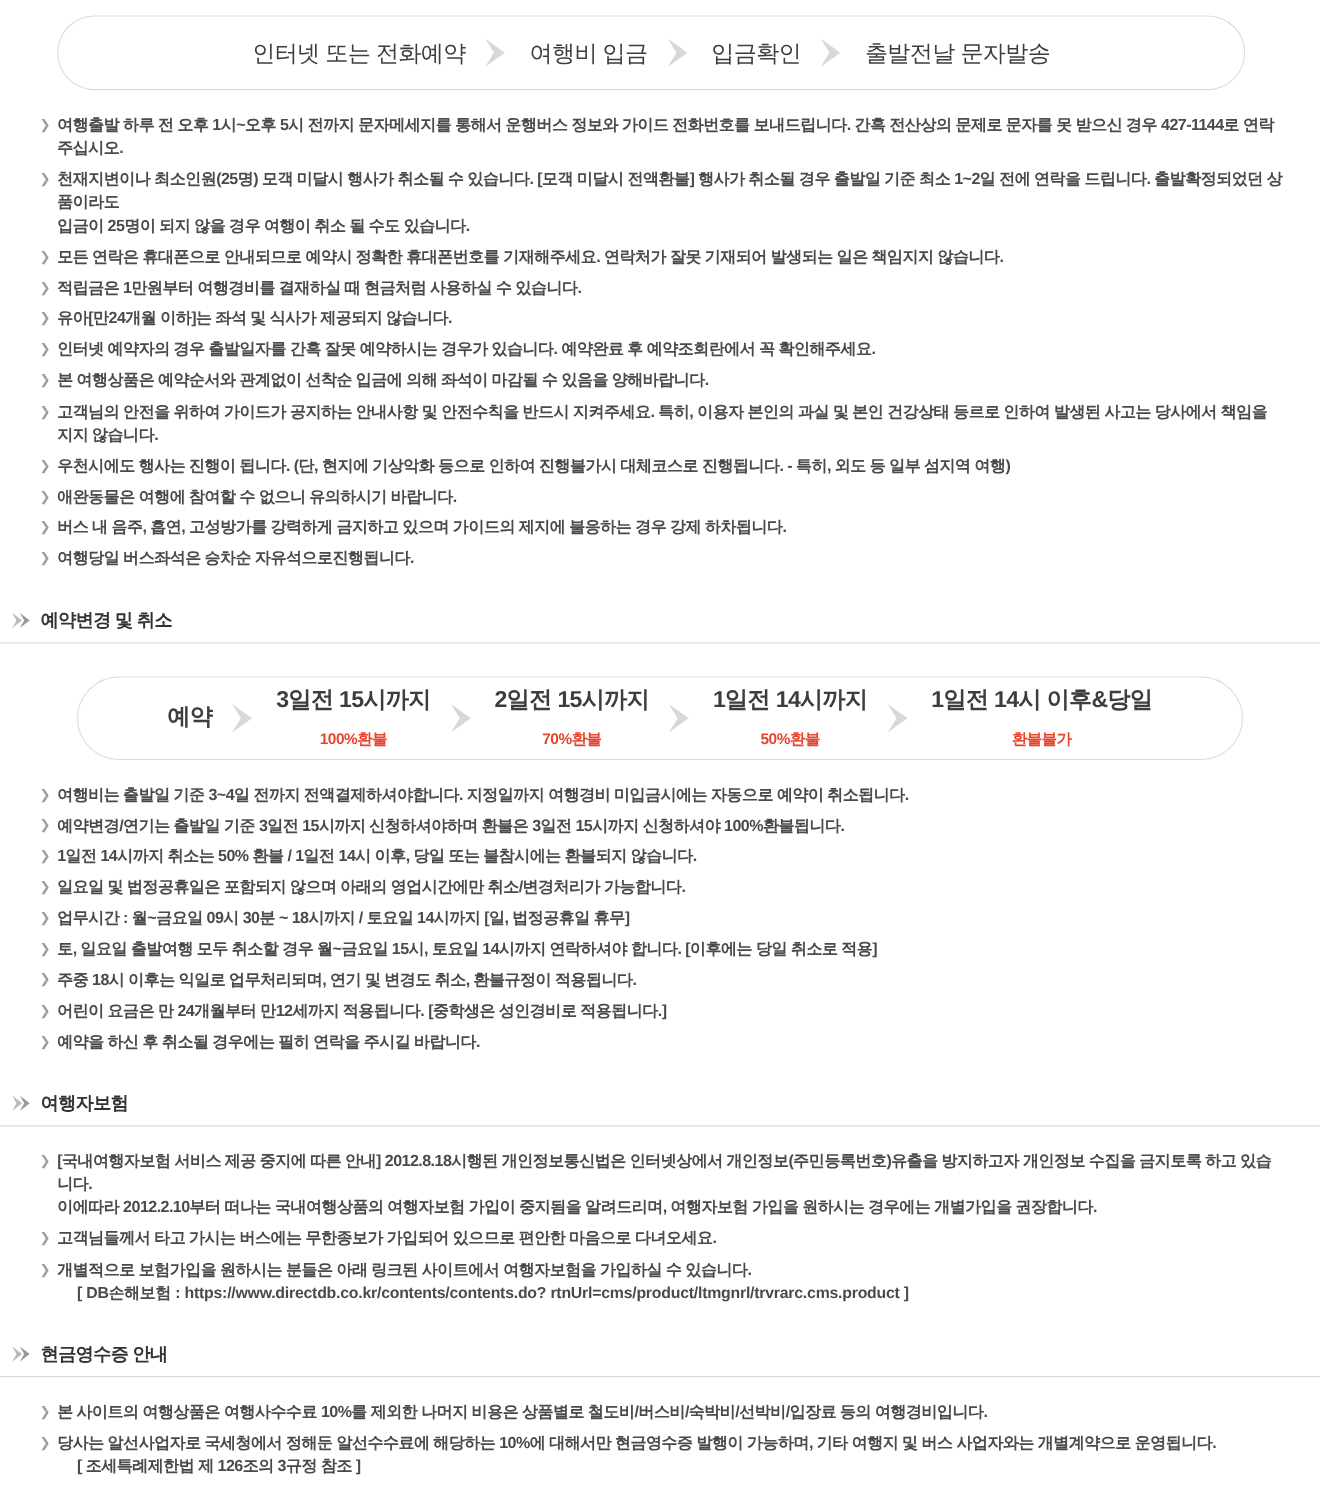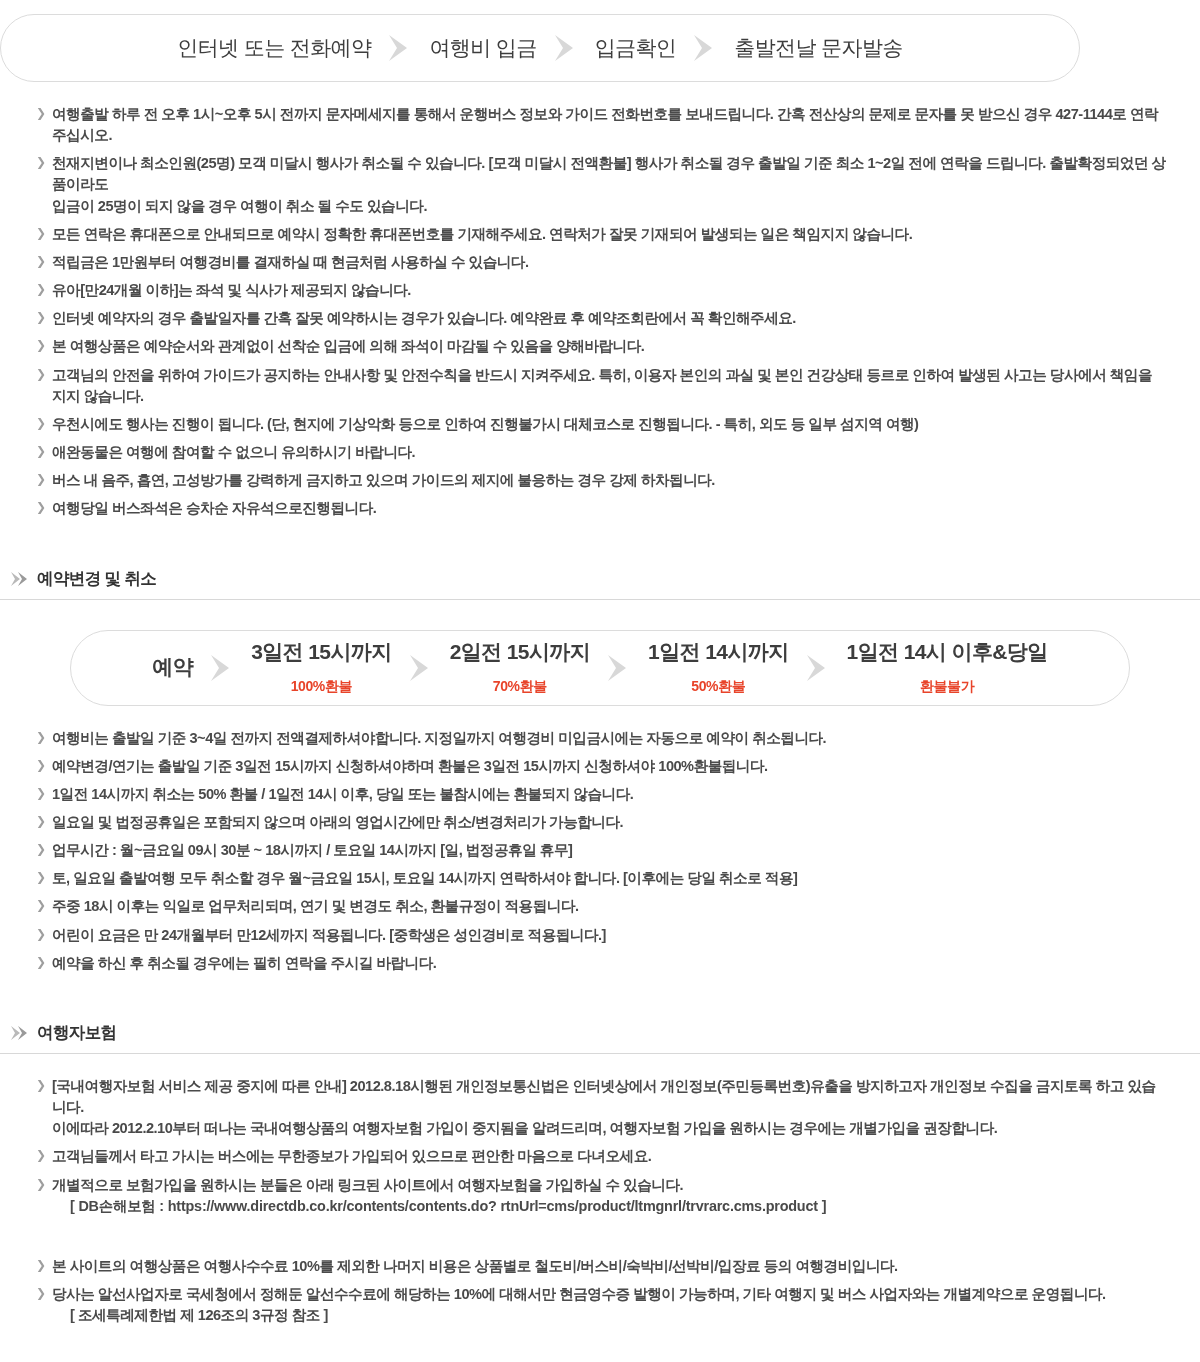--- a/index.html
+++ b/index.html
@@ -17,21 +17,21 @@
   }
   .page {
     width: 1200px;
     position: relative;
   }
 
   
   .flow-wrap {
     padding: 14px 16px 0 0;
     display: flex;
-    justify-content: flex-start;
+    justify-content: center;
   }
   .flow {
     border: 1px solid #dcdcdc;
     border-radius: 48px;
     height: 68px;
     width: 1080px;
     display: flex;
     align-items: center;
     justify-content: center;
     box-sizing: border-box;
@@ -108,21 +108,21 @@
     font-size: 14.6px;
     letter-spacing: -0.5px;
     font-weight: bold;
   }
   .li .txt .sub {
     display: block;
   }
 
   
   .sec {
-    margin-top: 31px;
+    margin-top: 16px;
     border-bottom: 1px solid #d8d8d8;
     padding-bottom: 9px;
     display: flex;
     align-items: center;
     gap: 9px;
     padding-left: 10px;
   }
   .sec .chev { display:flex; align-items:center; }
   .sec .title {
     font-size: 16.5px;
@@ -352,20 +352,29 @@
     </div>
     <div class="li">
       <span class="bullet">❯</span>
       <span class="txt">
         <span>개별적으로 보험가입을 원하시는 분들은 아래 링크된 사이트에서 여행자보험을 가입하실 수 있습니다.</span>
         <span class="sub link-line">[  DB손해보험 : https://www.directdb.co.kr/contents/contents.do? rtnUrl=cms/product/ltmgnrl/trvrarc.cms.product  ]</span>
       </span>
     </div>
   </div>
 
+  <div class="sec">
+    <span class="chev">
+      <svg width="18" height="16" viewBox="0 0 18 16">
+          <polygon points="1,1 10,8 1,15 5,8" fill="#b9b9b9"></polygon>
+          <polygon points="8,1 17,8 8,15 12,8" fill="#9a9a9a"></polygon>
+        </svg>
+    </span>
+    <span class="title">현금영수증 안내</span>
+  </div>
 
   <div class="list">
     <div class="li">
       <span class="bullet">❯</span>
       <span class="txt">본 사이트의 여행상품은 여행사수수료 10%를 제외한 나머지 비용은 상품별로 철도비/버스비/숙박비/선박비/입장료 등의 여행경비입니다.</span>
     </div>
     <div class="li">
       <span class="bullet">❯</span>
       <span class="txt">
         <span>당사는 알선사업자로 국세청에서 정해둔 알선수수료에 해당하는 10%에 대해서만 현금영수증 발행이 가능하며, 기타 여행지 및 버스 사업자와는 개별계약으로 운영됩니다.</span>

